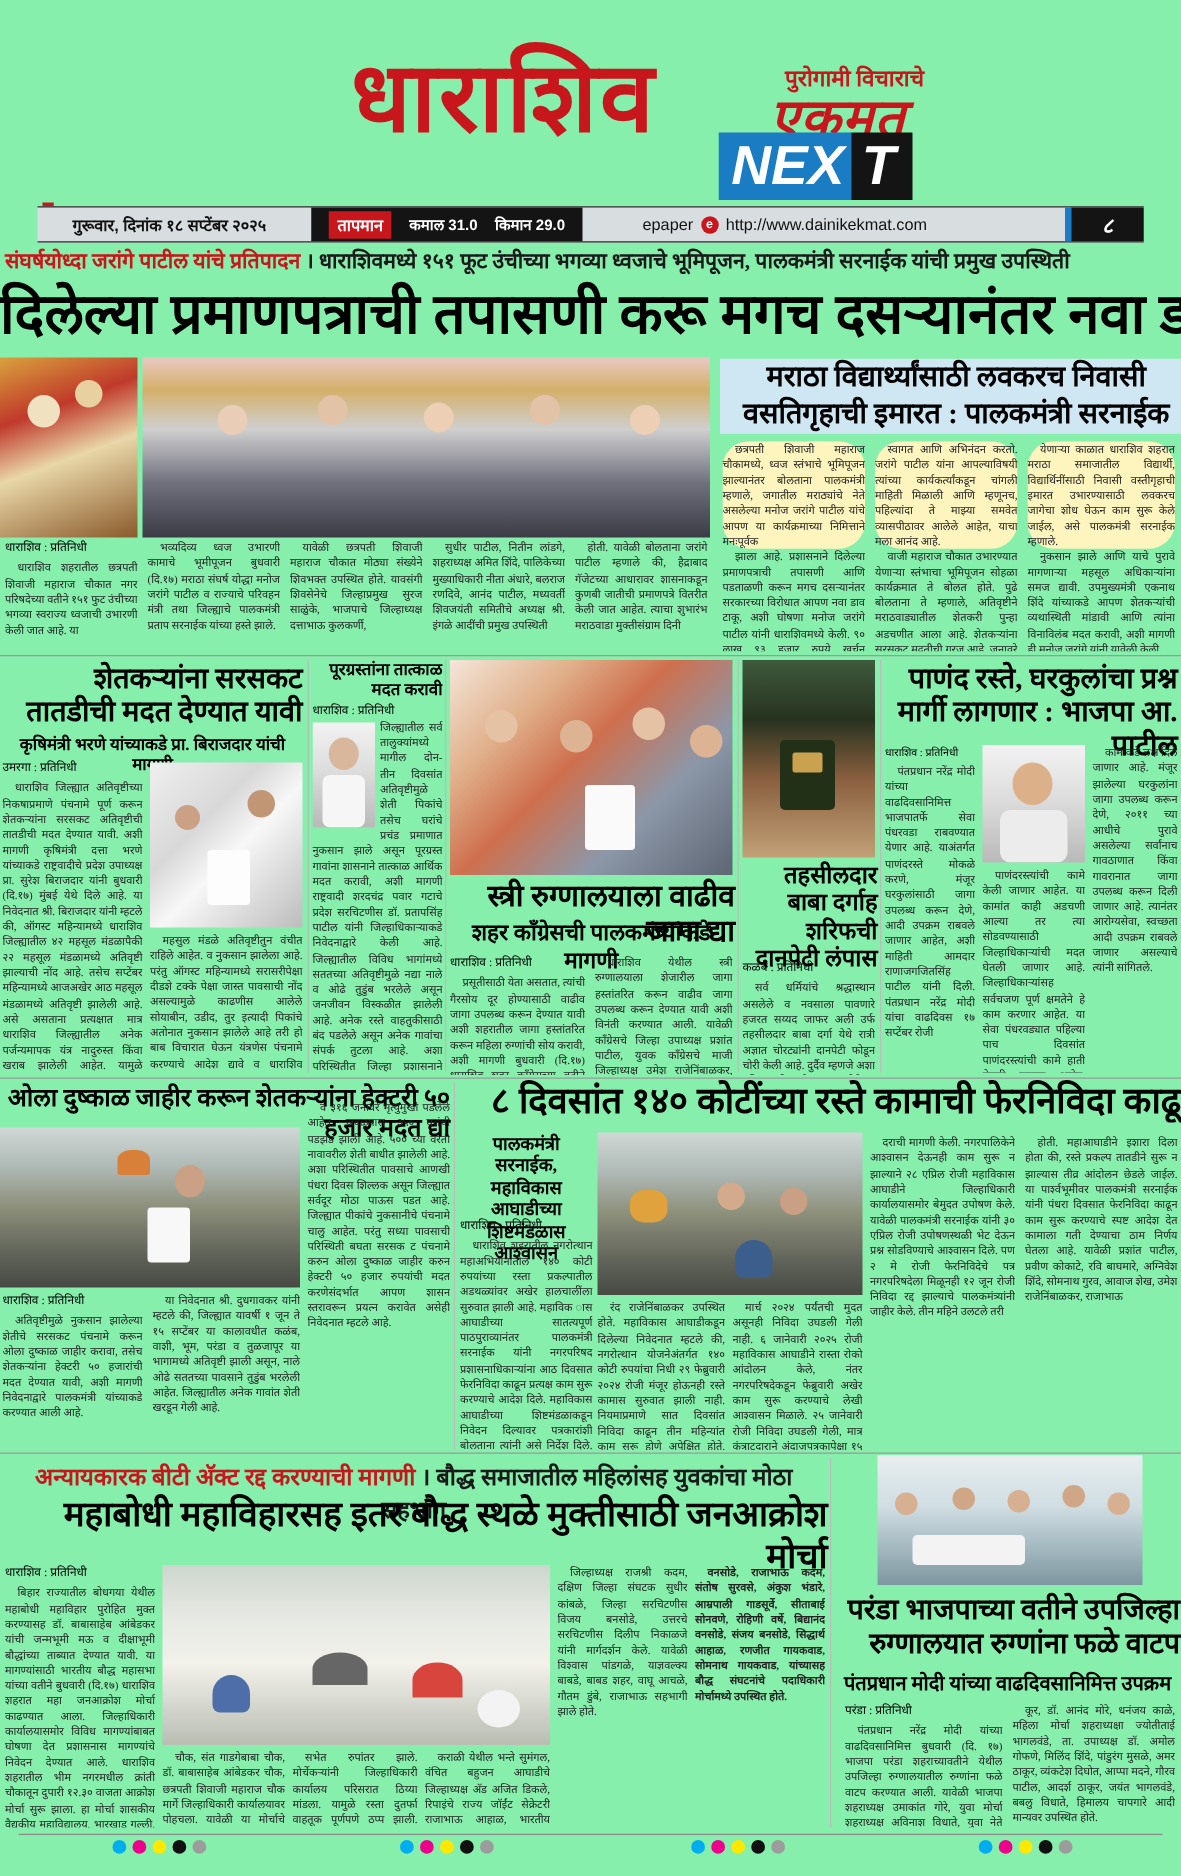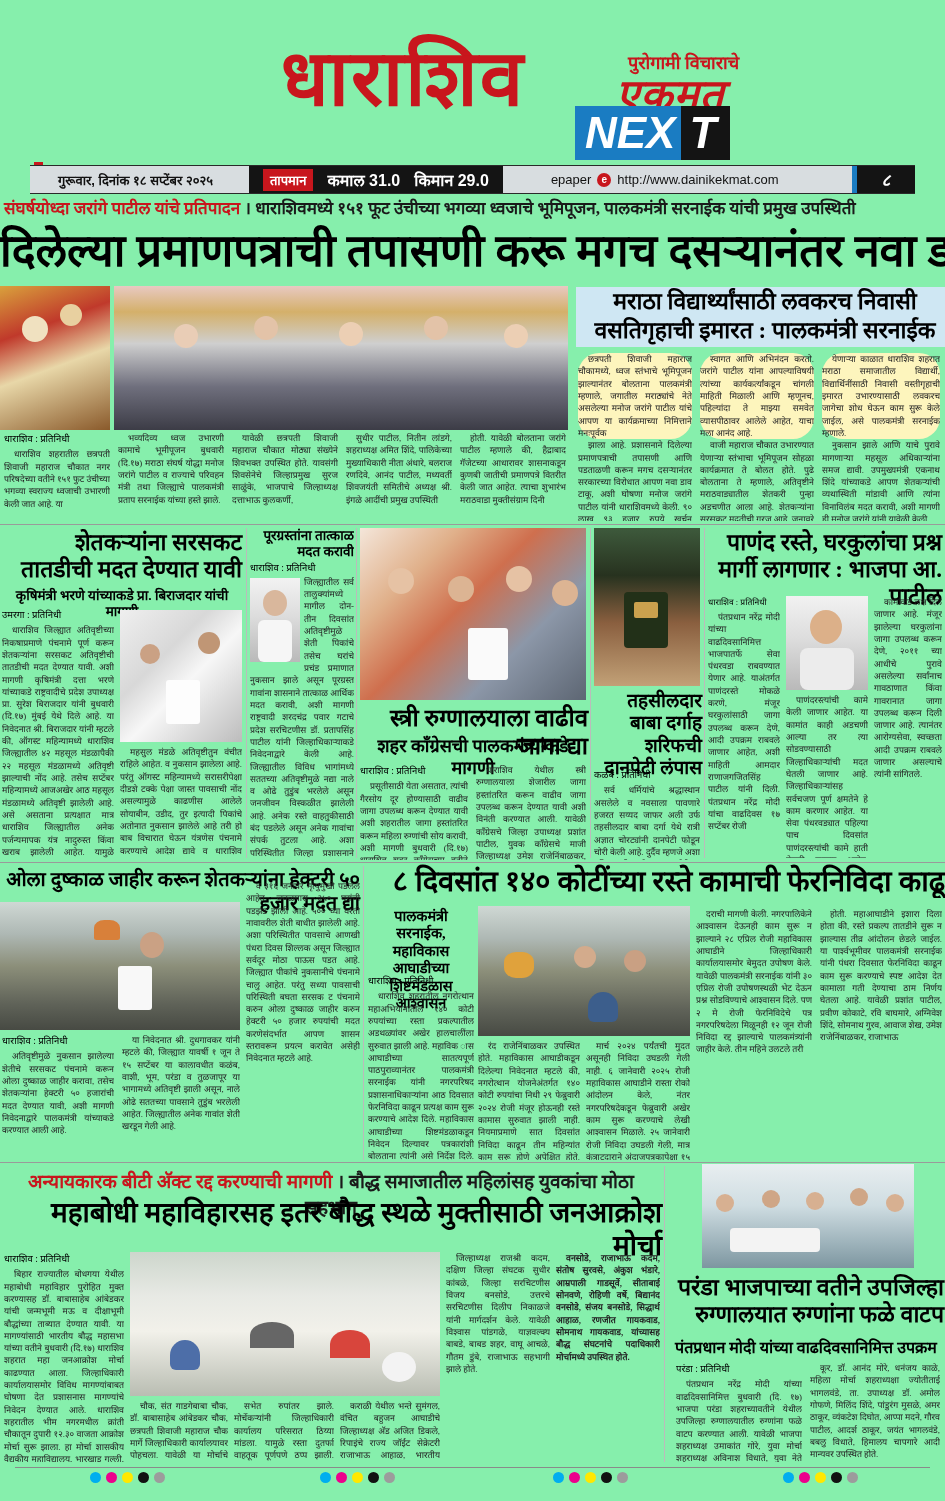--- a/index.html
+++ b/index.html
@@ -18,21 +18,21 @@
   .next-black{background:#141414;color:#fff;font-weight:bold;font-style:italic;font-size:44px;
               padding:0 14px 0 8px;display:flex;align-items:center;}
   
   .topbar{position:absolute;left:30px;top:165px;width:885px;height:27px;background:#d8dde0;
           border-top:1px solid #2a2a2a;border-bottom:1px solid #2a2a2a;
           display:flex;align-items:center;font-family:"Liberation Sans",sans-serif;}
   .redsq{position:absolute;width:9px;height:9px;background:#c8161d;}
   .dateline{font-size:13px;font-weight:bold;color:#111;margin-left:28px;white-space:nowrap;}
   .blackseg{background:#141414;height:27px;display:flex;align-items:center;margin-left:36px;padding:0 14px;gap:14px;}
   .tempbox{background:#c8161d;color:#fff;font-size:13px;font-weight:bold;padding:2px 7px;white-space:nowrap;}
-  .tval{color:#fff;font-size:16px;font-weight:bold;white-space:nowrap;}
+  .tval{color:#fff;font-size:12px;font-weight:bold;white-space:nowrap;}
   .epz{display:flex;align-items:center;gap:6px;margin-left:48px;font-size:13px;color:#111;}
   .epicon{width:14px;height:14px;border-radius:50%;background:#c8161d;color:#fff;font-size:10px;
           display:flex;align-items:center;justify-content:center;font-weight:bold;}
   .bluesep{width:5px;height:27px;background:#1a7cc2;margin-left:auto;}
   .pgno{width:58px;height:27px;background:#141414;color:#fff;font-size:17px;font-weight:bold;font-style:italic;
         display:flex;align-items:center;justify-content:center;}
   
   .kicker{position:absolute;left:4px;top:199px;width:937px;font-size:17px;font-weight:bold;line-height:1.2;}
   .kicker .red{color:#c8161d;}
   .mainhead{position:absolute;left:0;top:226px;width:945px;text-align:center;font-size:45px;font-weight:bold;

